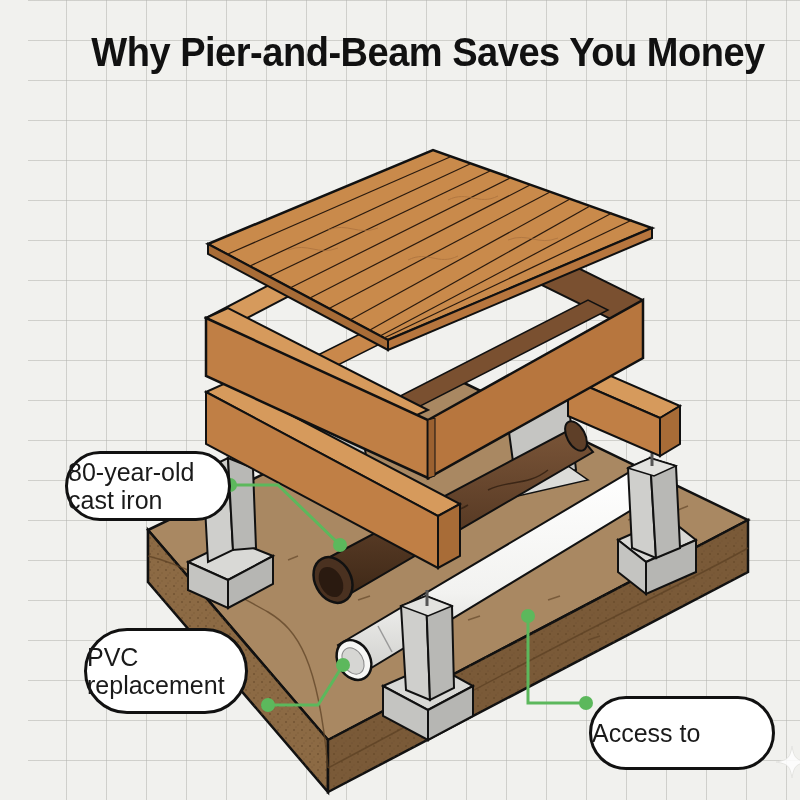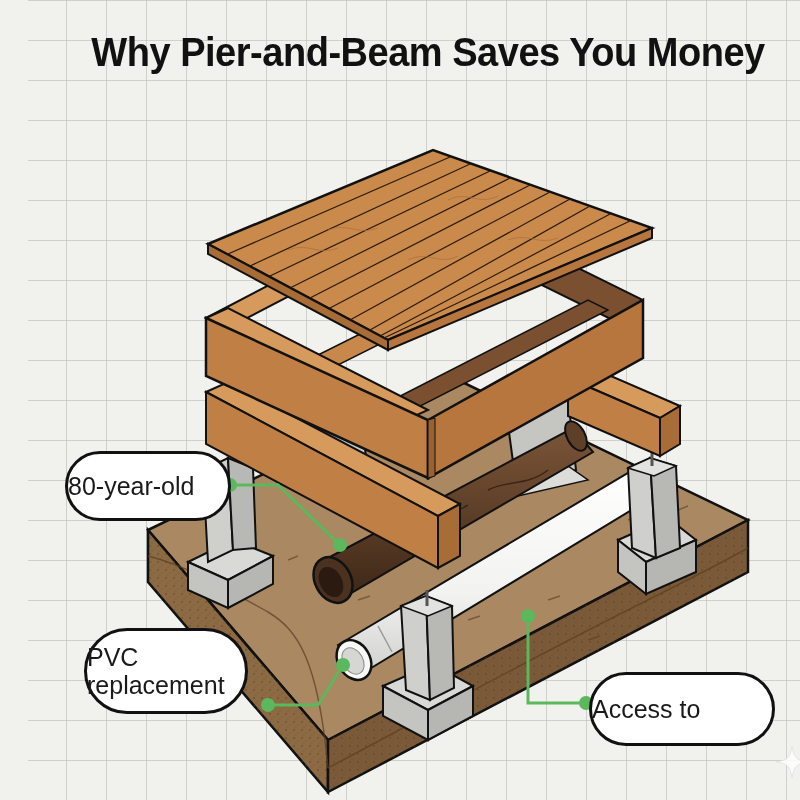--- a/index.html
+++ b/index.html
@@ -14,21 +14,21 @@
   .title{position:absolute;left:0;top:30px;width:800px;text-align:center;
     font-family:"Liberation Sans",sans-serif;font-weight:700;font-size:40px;
     letter-spacing:-0.5px;color:#111;transform:scaleX(0.95);}
   svg.illus{position:absolute;left:0;top:0;}
   .callout{position:absolute;background:#fff;border:3px solid #111;border-radius:48px;
     text-align:center;font-family:"Liberation Sans",sans-serif;font-size:25px;line-height:28px;color:#1a1a1a;
     display:flex;flex-direction:column;justify-content:center;align-items:flex-start;box-sizing:border-box;}
   .callout span{display:block;}
   .c1{left:37px;top:451px;width:166px;height:70px;}
   .c2{left:56px;top:628px;width:164px;height:86px;}
-  .c3{left:561px;top:672px;width:186px;height:74px;}
+  .c3{left:561px;top:696px;width:186px;height:74px;}
   .sparkle{position:absolute;left:744px;top:742px;width:40px;height:40px;}
 </style>
 </head>
 <body>
 
 <div class="canvas">
 
   <div class="title">Why Pier-and-Beam Saves You Money</div>
 
   <svg class="illus" width="800" height="800" viewBox="0 0 800 800">
@@ -194,20 +194,21 @@
       <circle cx="312" cy="545" r="7"></circle>
       <circle cx="240" cy="705" r="7"></circle>
       <circle cx="315" cy="665" r="7"></circle>
       <circle cx="500" cy="616" r="7"></circle>
       <circle cx="558" cy="703" r="7"></circle>
     </g>
   </svg>
 
   <div class="callout c1">
     <span>80-year-old</span>
+    <span>cast iron</span>
   </div>
   <div class="callout c2">
     <span>PVC</span>
     <span>replacement</span>
   </div>
   <div class="callout c3">
     <span>Access to</span>
   </div>
 
   <svg class="sparkle" viewBox="0 0 40 40">

